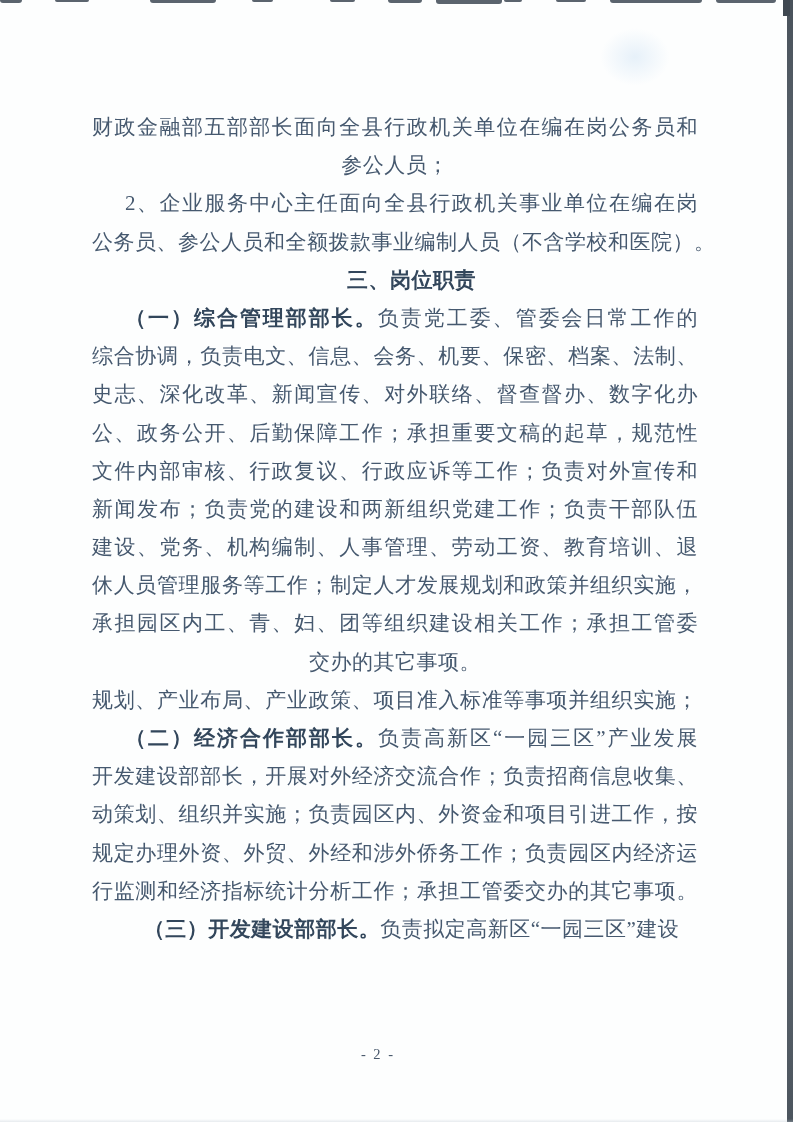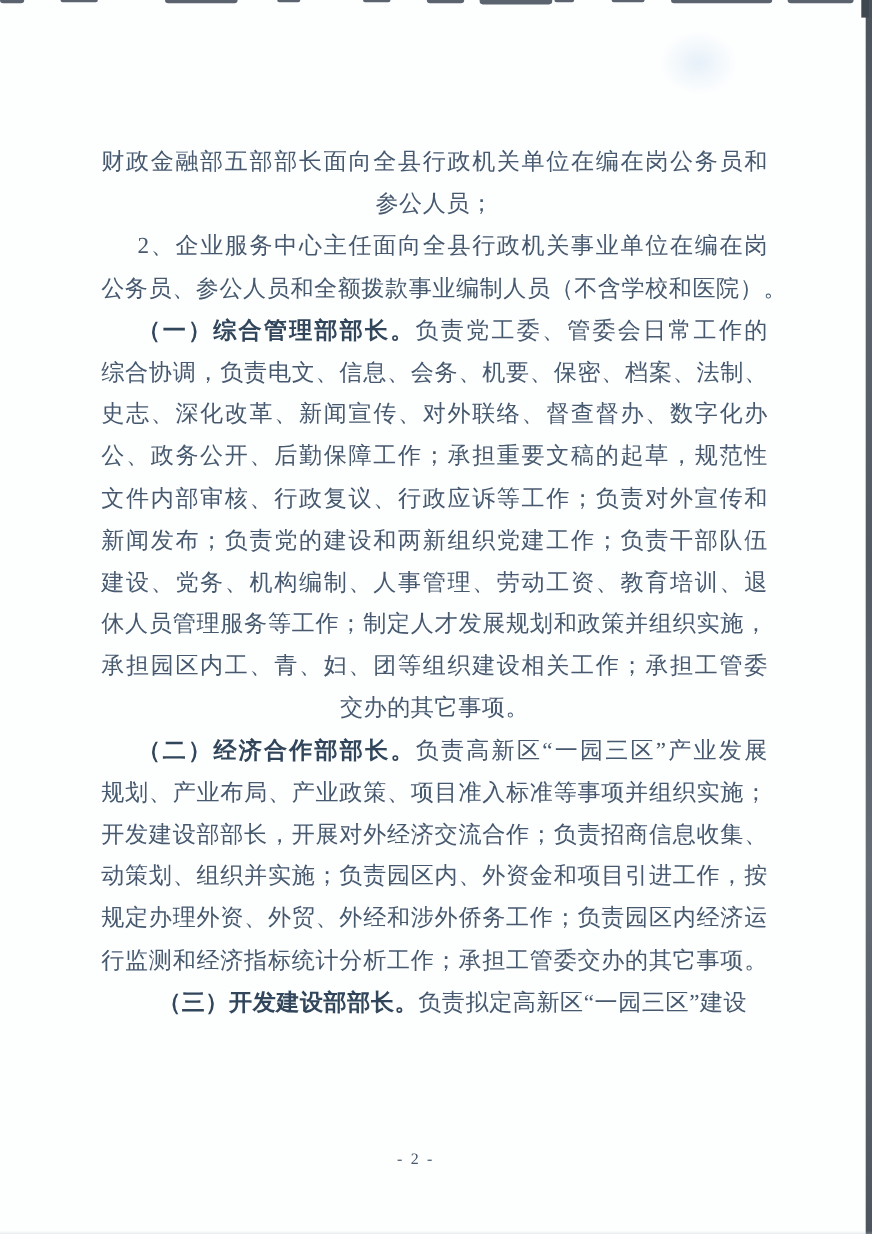--- a/index.html
+++ b/index.html
@@ -51,21 +51,21 @@
     left: 0;
     bottom: 0;
     width: 793px;
     height: 3px;
     background: linear-gradient(180deg, rgba(190,200,210,0) 0%, rgba(190,200,210,0.35) 100%);
   }
   
   .content {
     position: absolute;
     left: 92px;
-    top: 128px;
+    top: 108px;
     width: 606px;
   }
   .line {
     height: 38.2px;
     line-height: 38.2px;
     font-size: 21px;
     letter-spacing: 0.5px;
     color: #46596f;
     white-space: nowrap;
     text-align: center;
@@ -113,32 +113,33 @@
   <div class="edge-right"></div>
   <div class="edge-notch"></div>
   <div class="smudge"></div>
   <div class="edge-bottom"></div>
 
   <div class="content" id="content">
       <div class="line justify"><span>财政金融部五部部长面向全县行政机关单位在编在岗公务员和</span></div>
       <div class="line"><span>参公人员；</span></div>
       <div class="line justify indent"><span>2、企业服务中心主任面向全县行政机关事业单位在编在岗</span></div>
       <div class="line justify"><span>公务员、参公人员和全额拨款事业编制人员（不含学校和医院）。</span></div>
+      <div class="line indent"><span class="lead">三、岗位职责</span></div>
       <div class="line justify indent"><span class="lead">（一）综合管理部部长。</span><span>负责党工委、管委会日常工作的</span></div>
       <div class="line justify"><span>综合协调，负责电文、信息、会务、机要、保密、档案、法制、</span></div>
       <div class="line justify"><span>史志、深化改革、新闻宣传、对外联络、督查督办、数字化办</span></div>
       <div class="line justify"><span>公、政务公开、后勤保障工作；承担重要文稿的起草，规范性</span></div>
       <div class="line justify"><span>文件内部审核、行政复议、行政应诉等工作；负责对外宣传和</span></div>
       <div class="line justify"><span>新闻发布；负责党的建设和两新组织党建工作；负责干部队伍</span></div>
       <div class="line justify"><span>建设、党务、机构编制、人事管理、劳动工资、教育培训、退</span></div>
       <div class="line justify"><span>休人员管理服务等工作；制定人才发展规划和政策并组织实施，</span></div>
       <div class="line justify"><span>承担园区内工、青、妇、团等组织建设相关工作；承担工管委</span></div>
       <div class="line"><span>交办的其它事项。</span></div>
+      <div class="line justify"><span>规划、产业布局、产业政策、项目准入标准等事项并组织实施；</span></div>
       <div class="line justify indent"><span class="lead">（二）经济合作部部长。</span><span>负责高新区“一园三区”产业发展</span></div>
-      <div class="line justify"><span>规划、产业布局、产业政策、项目准入标准等事项并组织实施；</span></div>
       <div class="line justify"><span>开发建设部部长，开展对外经济交流合作；负责招商信息收集、</span></div>
       <div class="line justify"><span>动策划、组织并实施；负责园区内、外资金和项目引进工作，按</span></div>
       <div class="line justify"><span>规定办理外资、外贸、外经和涉外侨务工作；负责园区内经济运</span></div>
       <div class="line justify"><span>行监测和经济指标统计分析工作；承担工管委交办的其它事项。</span></div>
       <div class="line indent"><span class="lead">（三）开发建设部部长。</span><span>负责拟定高新区“一园三区”建设</span></div>
     </div>
 
   <div class="footer">- 2 -</div>
 
 </div>

